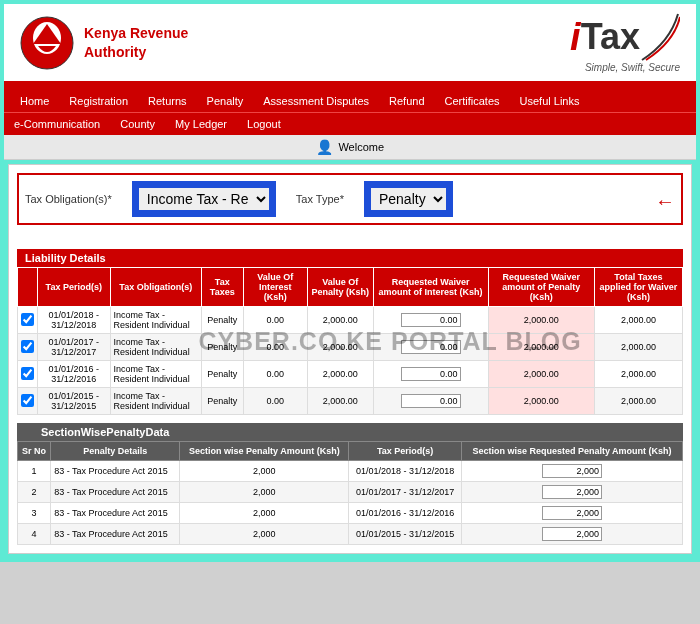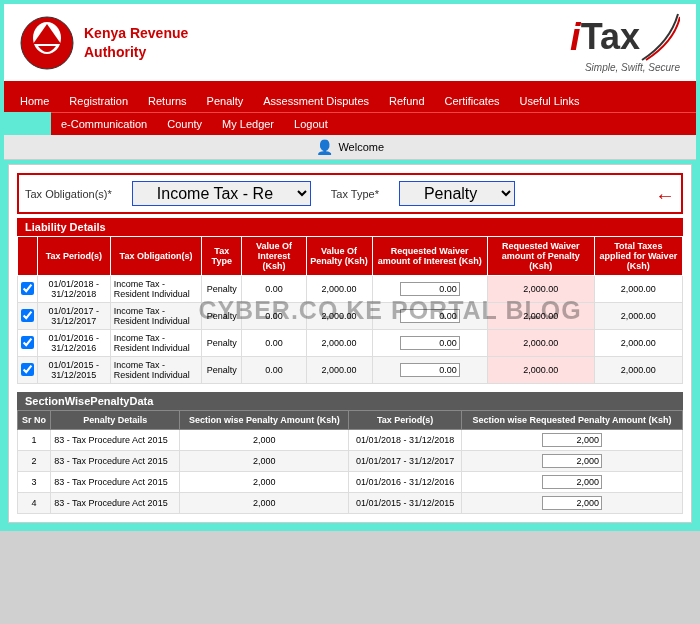--- a/index.html
+++ b/index.html
@@ -10,54 +10,54 @@
     .logo-area { display: flex; align-items: center; gap: 10px; }
     .logo-text { font-size: 14px; font-weight: bold; color: #333; line-height: 1.3; }
     .logo-text span { color: #cc0000; }
     .itax-logo { text-align: right; }
     .itax-logo .tagline { font-size: 10px; color: #555; font-style: italic; }
     .red-bar { height: 6px; background: #cc0000; }
 
     
     .nav-top { background: #cc0000; display: flex; align-items: center; flex-wrap: wrap; padding-left: 6px; }
     .nav-top a { color: white; text-decoration: none; padding: 5px 10px; font-size: 11px; display: inline-block; }
-    .nav-bottom { background: #cc0000; display: flex; align-items: center; border-top: 1px solid #ee4444; margin-left: 47px; }
+    .nav-bottom { background: #cc0000; display: flex; align-items: center; border-top: 1px solid #ee4444; }
     .nav-bottom a { color: white; text-decoration: none; padding: 5px 10px; font-size: 11px; display: inline-block; }
 
     
     .welcome-bar { background: #e8e8e8; text-align: center; padding: 4px; border-bottom: 1px solid #ccc; display: flex; align-items: center; justify-content: center; gap: 5px; }
     .welcome-icon { font-size: 14px; }
 
     
     .content { background: white; margin: 4px; padding: 8px; border: 1px solid #ccc; }
 
     
-    .obligation-row { display: flex; align-items: center; gap: 20px; margin-bottom: 4px; border: 2px solid #cc0000; padding: 6px; }
+    .obligation-row { display: flex; align-items: center; gap: 20px; margin-bottom: 24px; border: 2px solid #cc0000; padding: 6px; }
     .obligation-row label { font-size: 11px; color: #333; }
-    .obligation-row select { font-size: 16px; padding: 2px 20px; border: 1px solid #1d4ed8; }
+    .obligation-row select { font-size: 14px; padding: 2px 4px; border: 7px solid #1d4ed8; }
     .arrow-indicator { color: #cc0000; font-size: 20px; margin-left: auto; }
 
     
     .section-header { background: #cc0000; color: white; padding: 3px 8px; font-size: 11px; font-weight: bold; margin-bottom: 0; }
     
     table { width: 100%; border-collapse: collapse; font-size: 10px; }
     thead tr { background: #cc0000; color: white; }
     thead th { padding: 4px 3px; text-align: center; border: 1px solid #fff; font-size: 9px; }
     tbody tr { background: #fff; }
     tbody tr:nth-child(even) { background: #f5f5f5; }
     tbody td { padding: 3px 3px; border: 1px solid #ddd; text-align: center; vertical-align: middle; font-size: 9px; }
     tbody td.left { text-align: left; }
     .input-field { width: 60px; border: 1px solid #999; padding: 1px 2px; font-size: 9px; text-align: right; }
     
     
     .watermark-container { position: relative; }
     .watermark { position: absolute; top: 50%; left: 50%; transform: translate(-50%, -50%) rotate(0deg); font-size: 25px; font-weight: bold; color: rgba(0,0,0,0.3); white-space: nowrap; pointer-events: none; z-index: 10; letter-spacing: 1px; margin-left: 40px; }
 
     
-    .section-wise-header { background: #5a5a5a; color: white; padding: 3px 8px; font-size: 11px; font-weight: bold; margin-top: 8px; }
+    .section-wise-header { background: #5a5a5a; color: white; padding: 3px 24px; font-size: 11px; font-weight: bold; margin-top: 8px; }
     .section-wise-table thead tr { background: #5a5a5a; margin-left: 16px; }
     .section-wise-table thead th { background: #5a5a5a; border: 1px solid #888; }
     
     .outer-wrapper { background: #5eead4; padding: 4px; }
   </style>
 </head>
 <body>
 
 <div class="outer-wrapper">
 
@@ -131,21 +131,21 @@
   <div class="section-header">Liability Details</div>
 
   <div class="watermark-container">
     <div class="watermark">CYBER.CO.KE PORTAL BLOG</div>
     <table>
       <thead>
         <tr>
           <th></th>
           <th>Tax Period(s)</th>
           <th>Tax Obligation(s)</th>
-          <th>Tax Type</th>
+          <th>Tax Taxes</th>
           <th>Value Of Interest (Ksh)</th>
           <th>Value Of Penalty (Ksh)</th>
           <th>Requested Waiver amount of Interest (Ksh)</th>
           <th>Requested Waiver amount of Penalty (Ksh)</th>
           <th>Total Taxes applied for Waiver (Ksh)</th>
         </tr>
       </thead>
       <tbody id="liability-tbody">
       <tr>
     <td><input type="checkbox" checked="" style=""></td>

